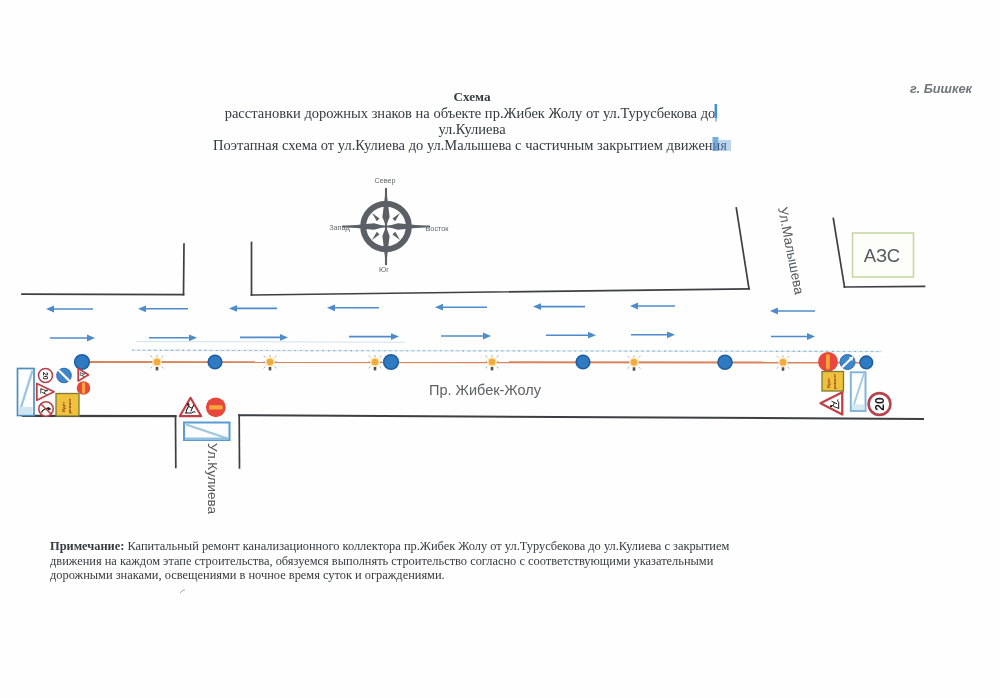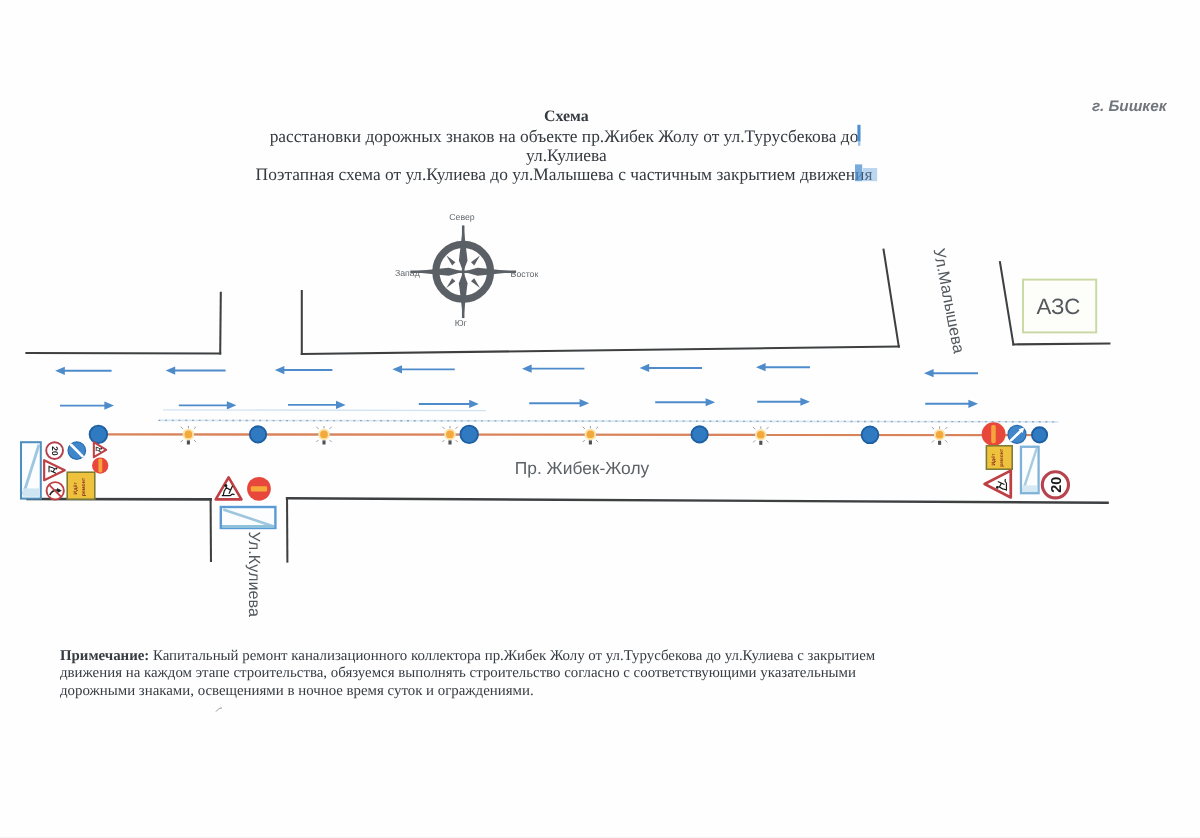--- a/index.html
+++ b/index.html
@@ -1,16 +1,16 @@
 <!DOCTYPE html>
 <html><head>
 <meta charset="utf-8">
 <style>
   html,body{margin:0;padding:0;background:#ffffff;}
-  #page{position:relative;width:1000px;height:698px;background:#e5e5e5;overflow:hidden;}
+  #page{position:relative;width:1000px;height:698px;background:#eab308;overflow:hidden;}
   svg{position:absolute;top:0;left:0;filter:blur(0.3px);}
   .ser{font-family:"Liberation Serif",serif;}
   .san{font-family:"Liberation Sans",sans-serif;}
 </style>
 </head>
 <body>
 <div id="page">
 <svg width="1000" height="698" viewBox="0 0 1000 698">
 
   <rect x="0" y="0" width="1000" height="698" fill="#fefefe"></rect>

